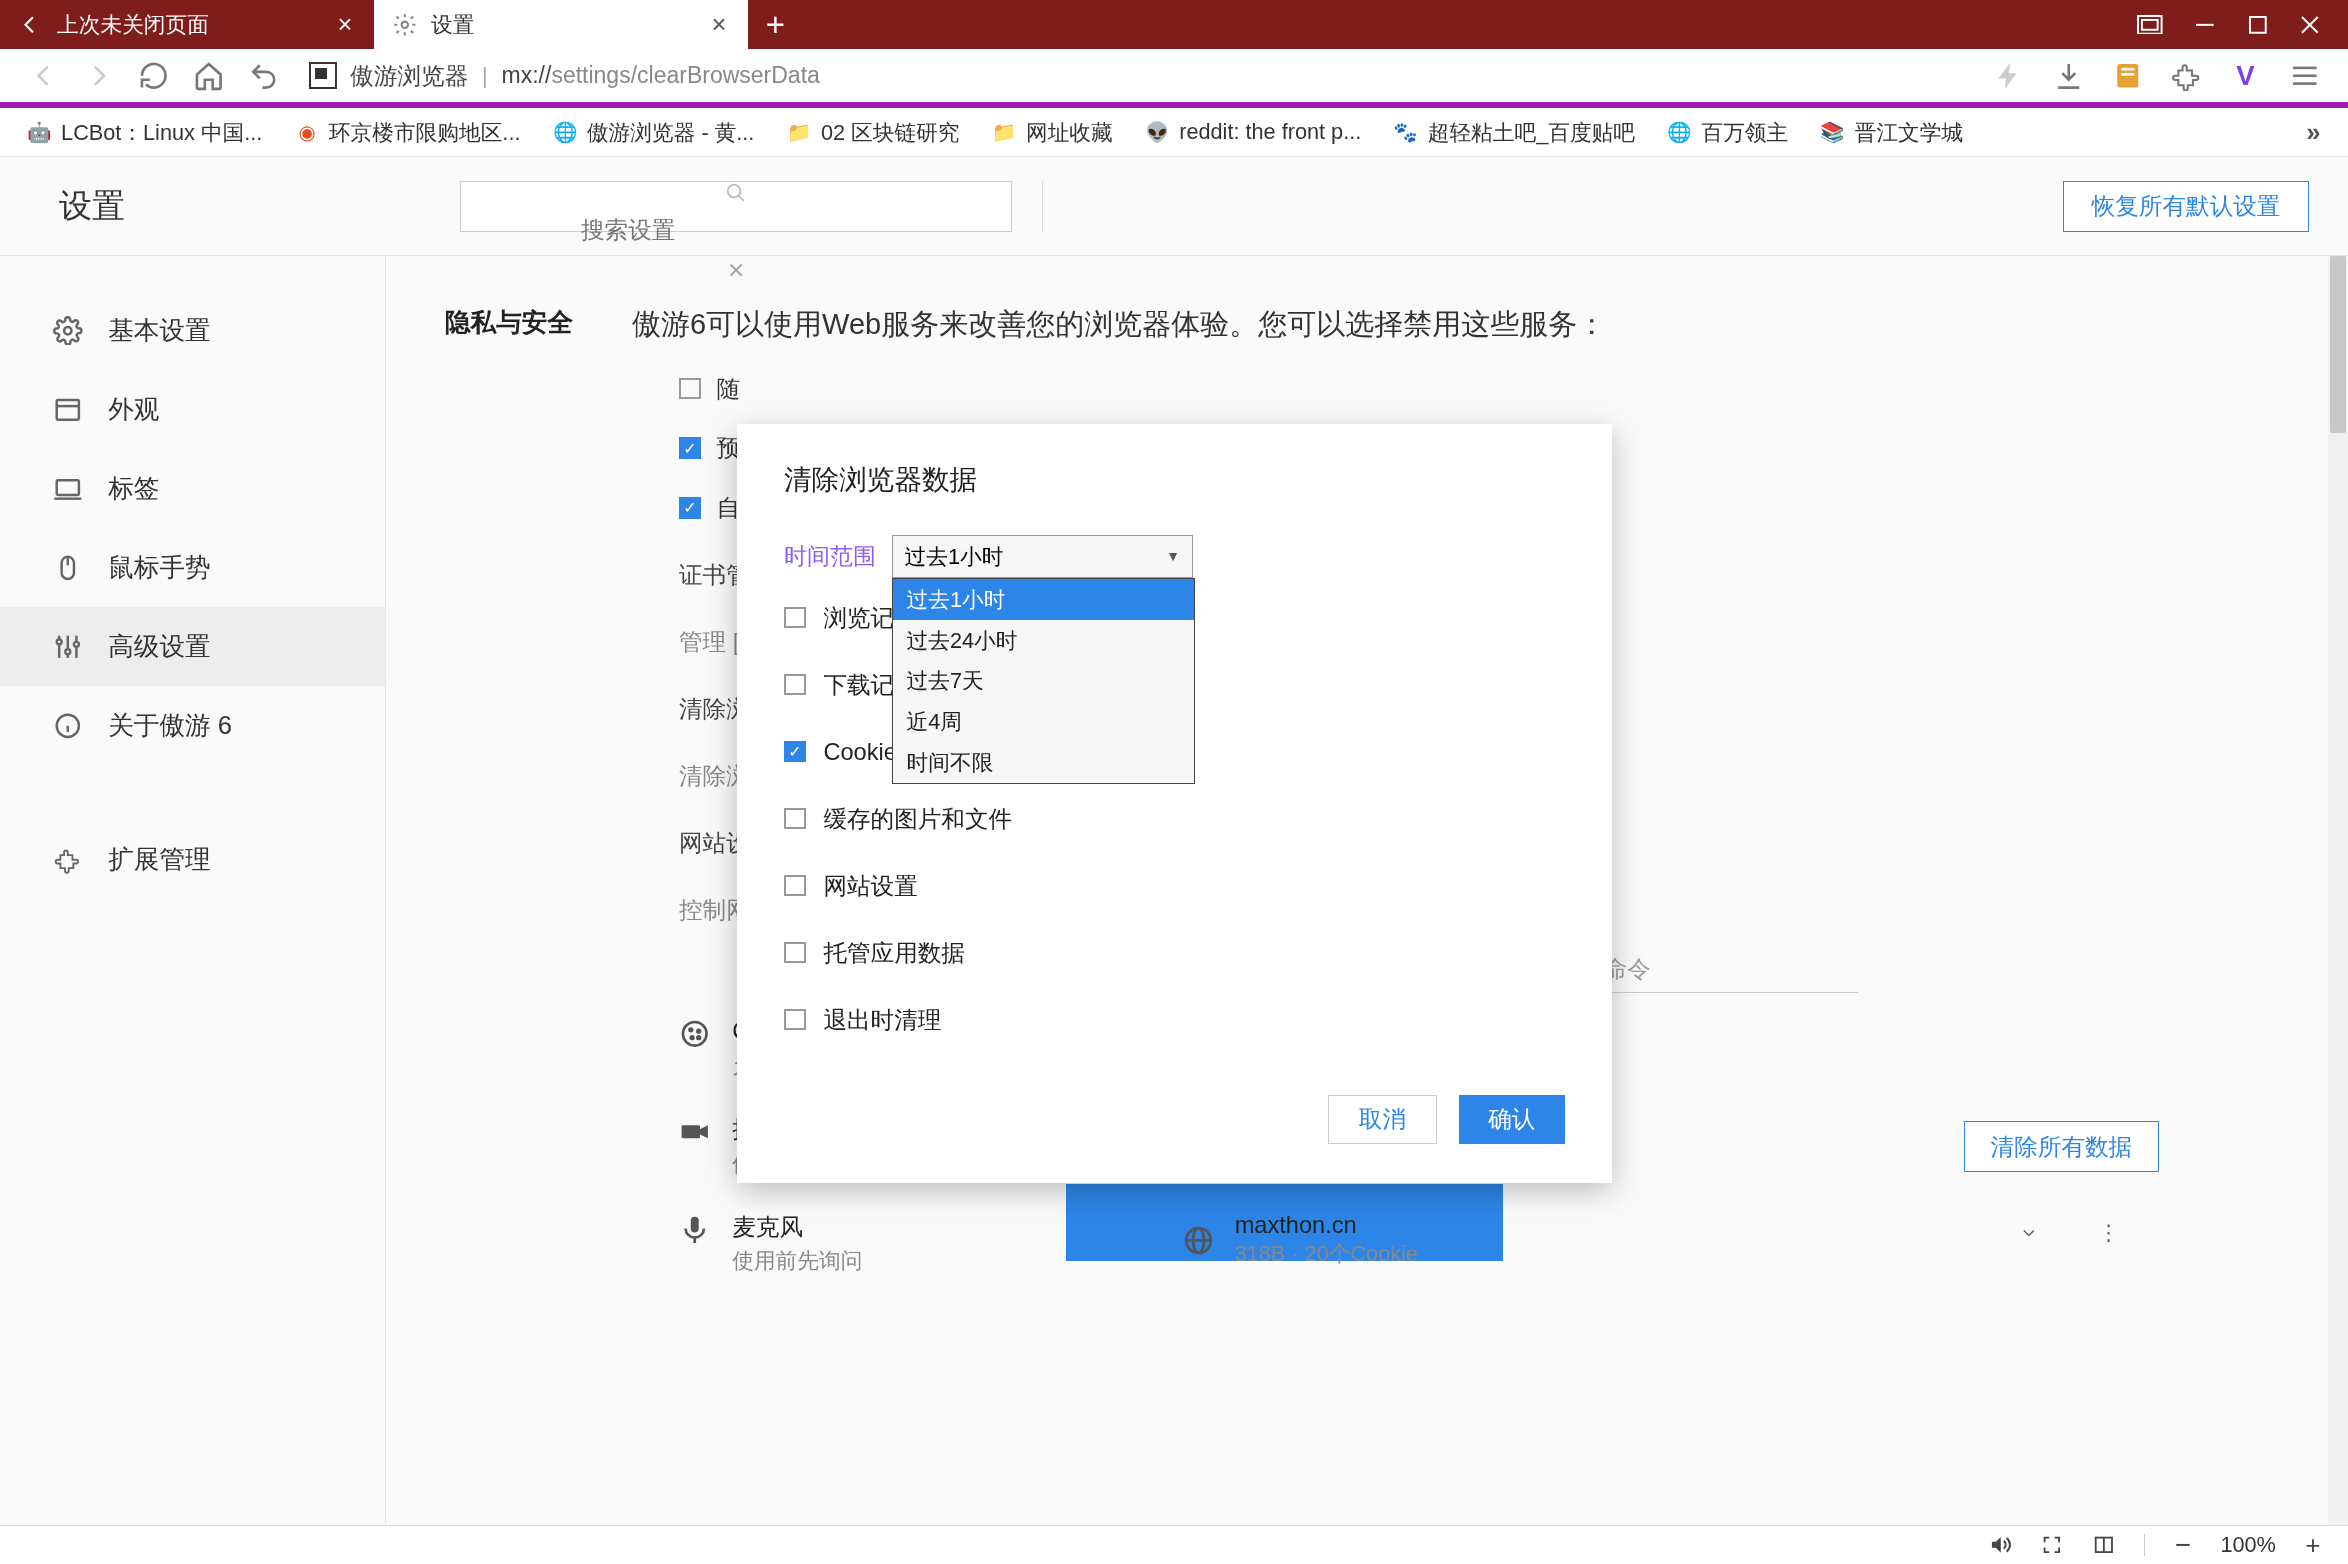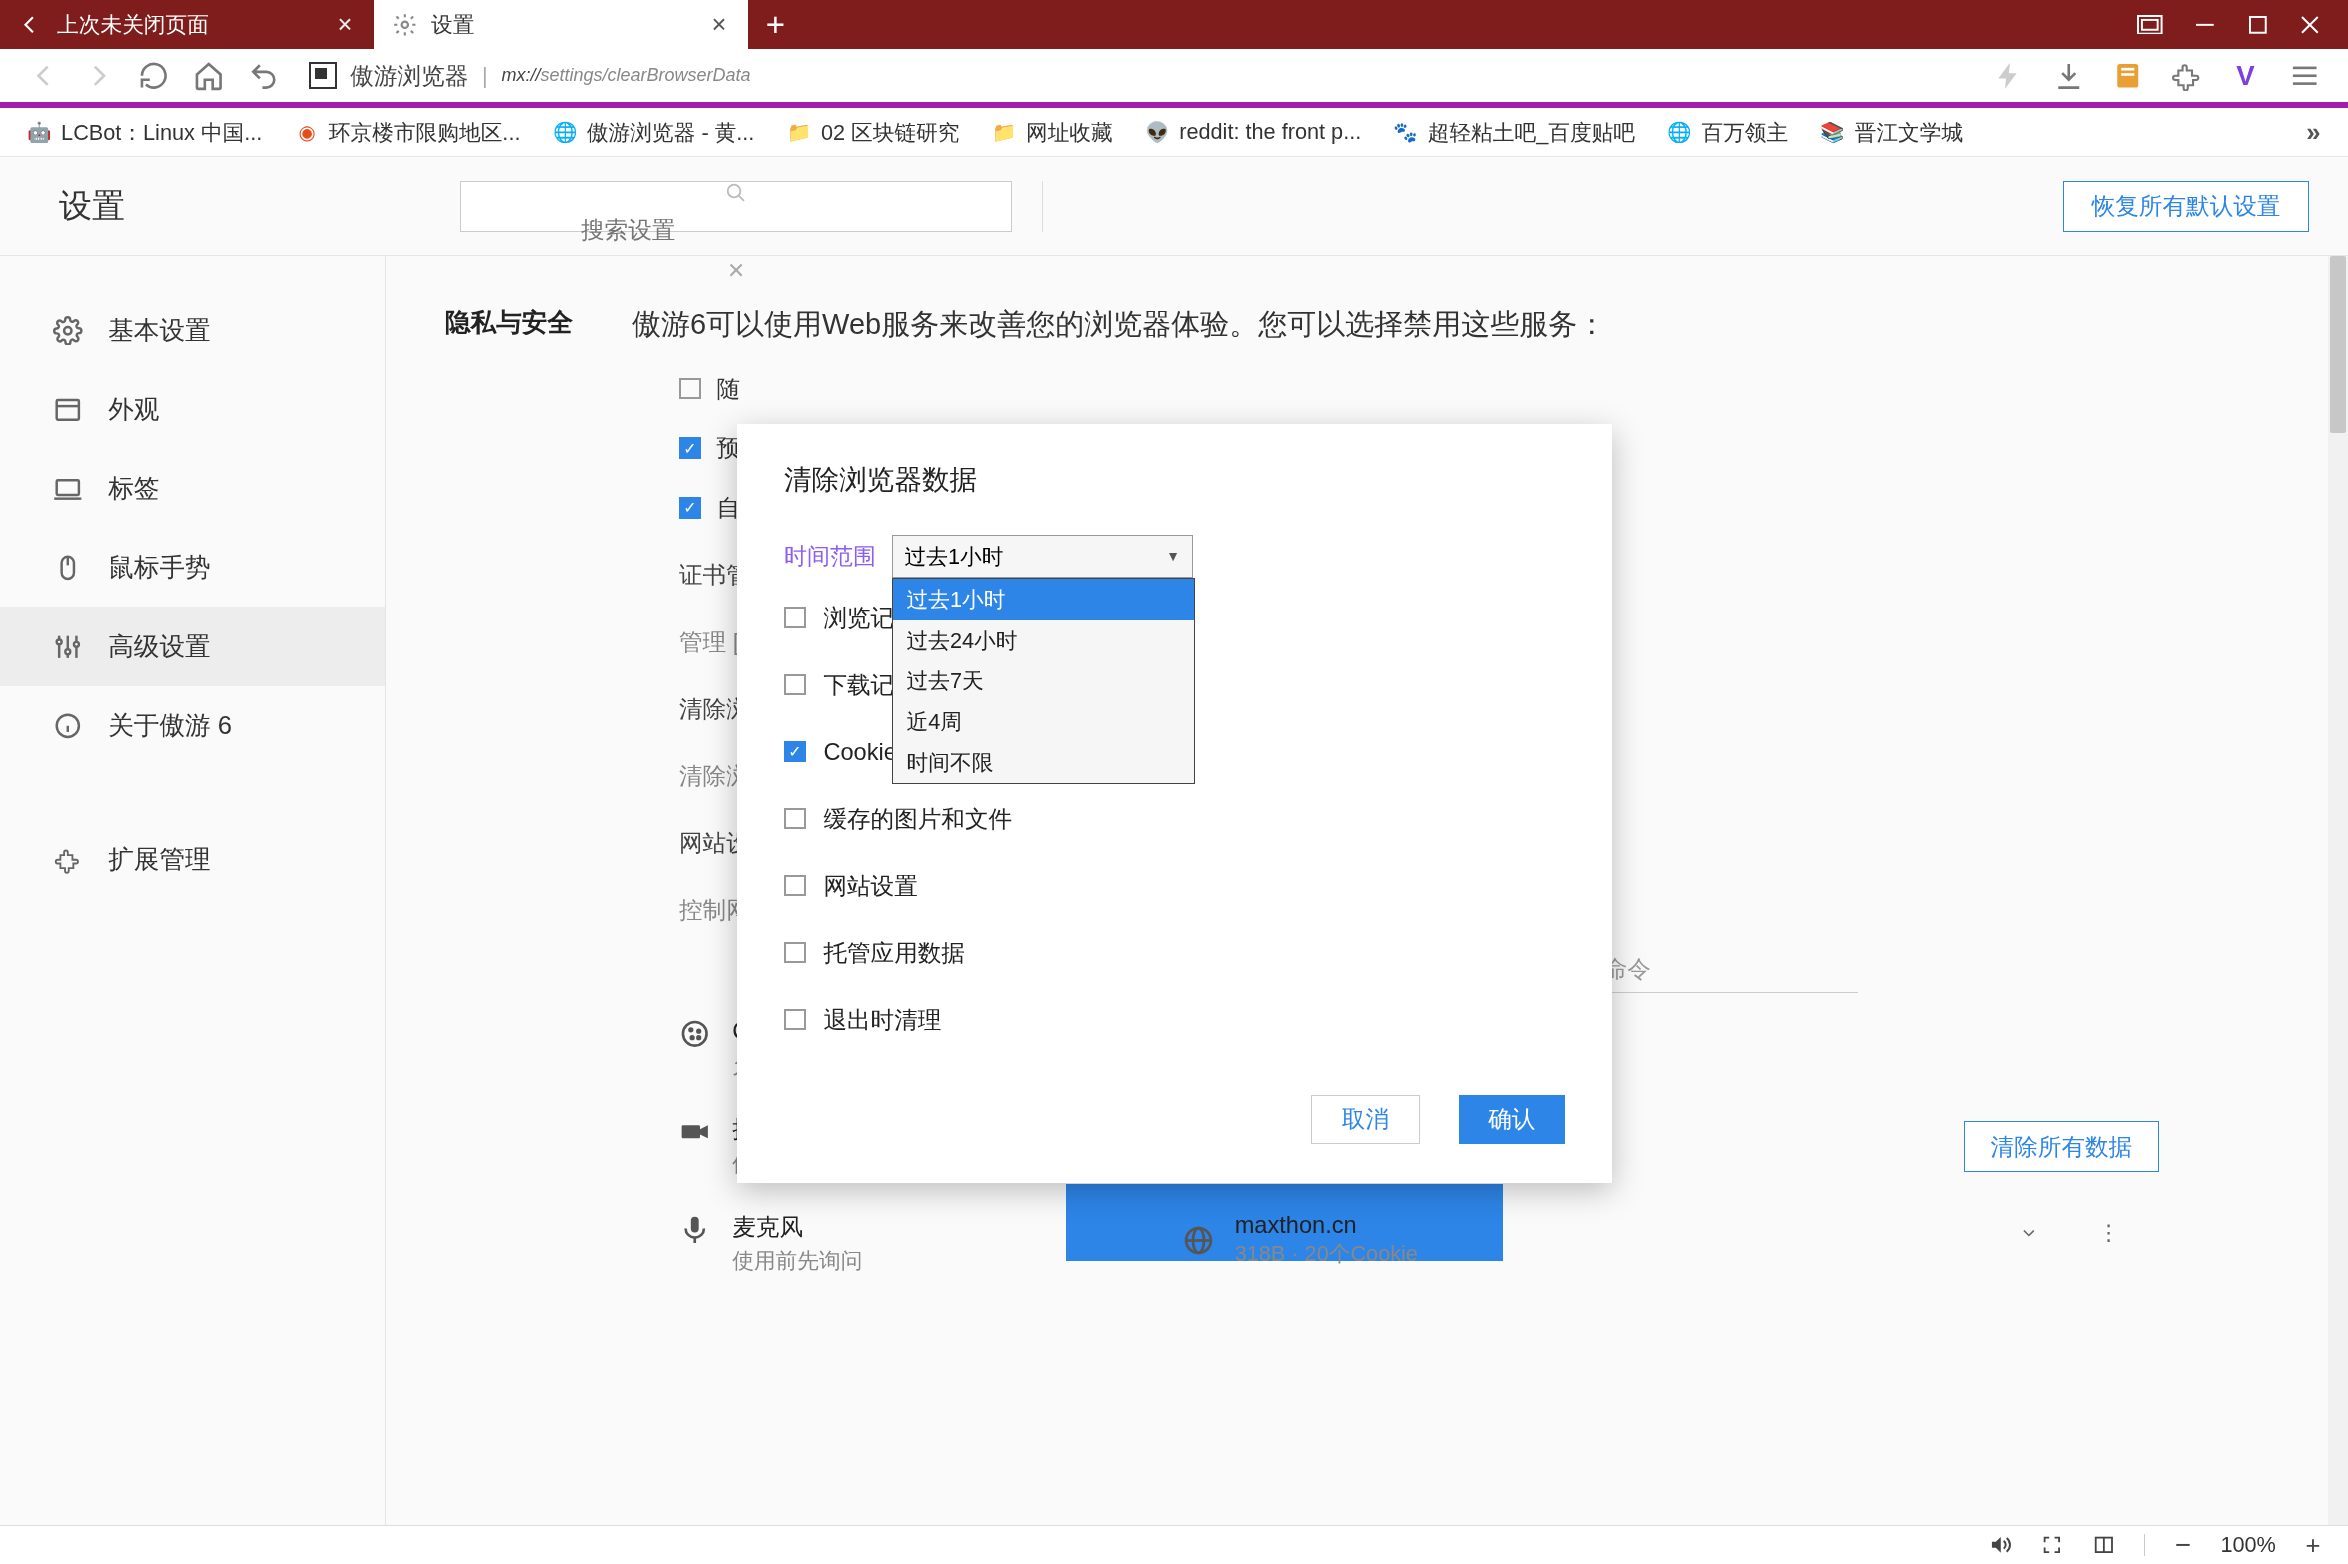--- a/index.html
+++ b/index.html
@@ -19,21 +19,21 @@
 
 
 .toolbar { height: 59px; display: flex; align-items: center; padding: 0 27.6px; gap: 23.6px; border-bottom: 6px solid #a21caf; }
 .tool-icon { width: 31.5px; height: 31.5px; color: #777; display: flex; align-items: center; justify-content: center; cursor: pointer; }
 .tool-icon.disabled { color: #ccc; cursor: default; }
 .addr-wrap { flex: 1; display: flex; align-items: center; gap: 13.8px; padding: 0 5.9px; }
 .addr-logo { width: 27.6px; height: 27.6px; border: 2px solid #333; display: inline-block; position: relative; }
 .addr-logo::after { content: ""; position: absolute; left: 3.9px; top: 3.9px; width: 11.8px; height: 11.8px; background: #333; }
 .addr-name { font-size: 23.6px; color: #444; }
 .addr-sep { color: #aaa; font-size: 21.7px; }
-.addr-url { font-size: 18px; color: #888; font-style: italic; }
+.addr-url { font-size: 23px; color: #888; }
 .addr-url .proto { color: #444; }
 .right-icons { display: flex; align-items: center; gap: 27.6px; }
 
 
 .bookmarks { height: 49px; display: flex; align-items: center; padding: 0 27.6px; gap: 33px; border-bottom: 1px solid #e5e5e5; font-size: 21.7px; color: #333; }
 .bm { display: flex; align-items: center; gap: 9.9px; cursor: pointer; white-space: nowrap; }
 .bm-icon { width: 23.6px; height: 23.6px; display: inline-flex; align-items: center; justify-content: center; font-size: 19.7px; }
 .bm-overflow { margin-left: auto; font-size: 25.6px; color: #555; cursor: pointer; font-weight: bold; }
 
 
@@ -91,21 +91,21 @@
 .dialog { position: absolute; left: 737px; top: 424px; width: 875px; background: #fff; box-shadow: 0 7.9px 29.6px rgba(0,0,0,0.25); padding: 37px 47px 39px 47px; z-index: 50; }
 .dlg-title { font-size: 27.6px; color: #222; margin-bottom: 37px; }
 .dlg-row { display: flex; align-items: center; gap: 15.8px; margin-bottom: 23.6px; }
 .dlg-label { font-size: 23px; color: #8b5cf6; }
 .select-box { width: 301px; height: 43px; border: 1px solid #999; display: flex; align-items: center; justify-content: space-between; padding: 0 11.8px; font-size: 21.7px; background: #f6f6f6; cursor: pointer; position: relative; }
 .select-box .caret { font-size: 13.8px; color: #555; }
 .dropdown { position: absolute; left: -1px; top: 42px; width: 303px; border: 1px solid #444; background: #f6f6f6; z-index: 60; }
 .dd-item { padding: 5.9px 13.8px; font-size: 21.7px; color: #222; cursor: pointer; }
 .dd-item.sel { background: #2d85e8; color: #fff; }
 .dlg-chk-row { display: flex; align-items: center; gap: 17.7px; font-size: 23.6px; color: #222; margin-bottom: 35px; }
-.dlg-buttons { display: flex; justify-content: flex-end; gap: 39px; margin-top: 59px; }
+.dlg-buttons { display: flex; justify-content: flex-end; gap: 22px; margin-top: 59px; }
 .btn-cancel { height: 49px; padding: 0 29.6px; border: 1px solid #ccc; background: #fff; color: #2d85e8; font-size: 23.6px; cursor: pointer; }
 .btn-ok { height: 49px; padding: 0 29.6px; border: none; background: #2d85e8; color: #fff; font-size: 23.6px; cursor: pointer; }
 
 
 .statusbar { position: absolute; left: 0; bottom: 0; height: 39px; width: 100%; border-top: 1px solid #ddd; background: #fff; display: flex; align-items: center; justify-content: flex-end; padding: 0 27.6px; gap: 29.6px; font-size: 21.7px; color: #333; }
 .statusbar .sep { width: 1px; height: 21.7px; background: #ccc; }
 .status-icon { color: #444; cursor: pointer; }
 
 svg { width: 100%; height: 100%; display: block; }
 </style>

